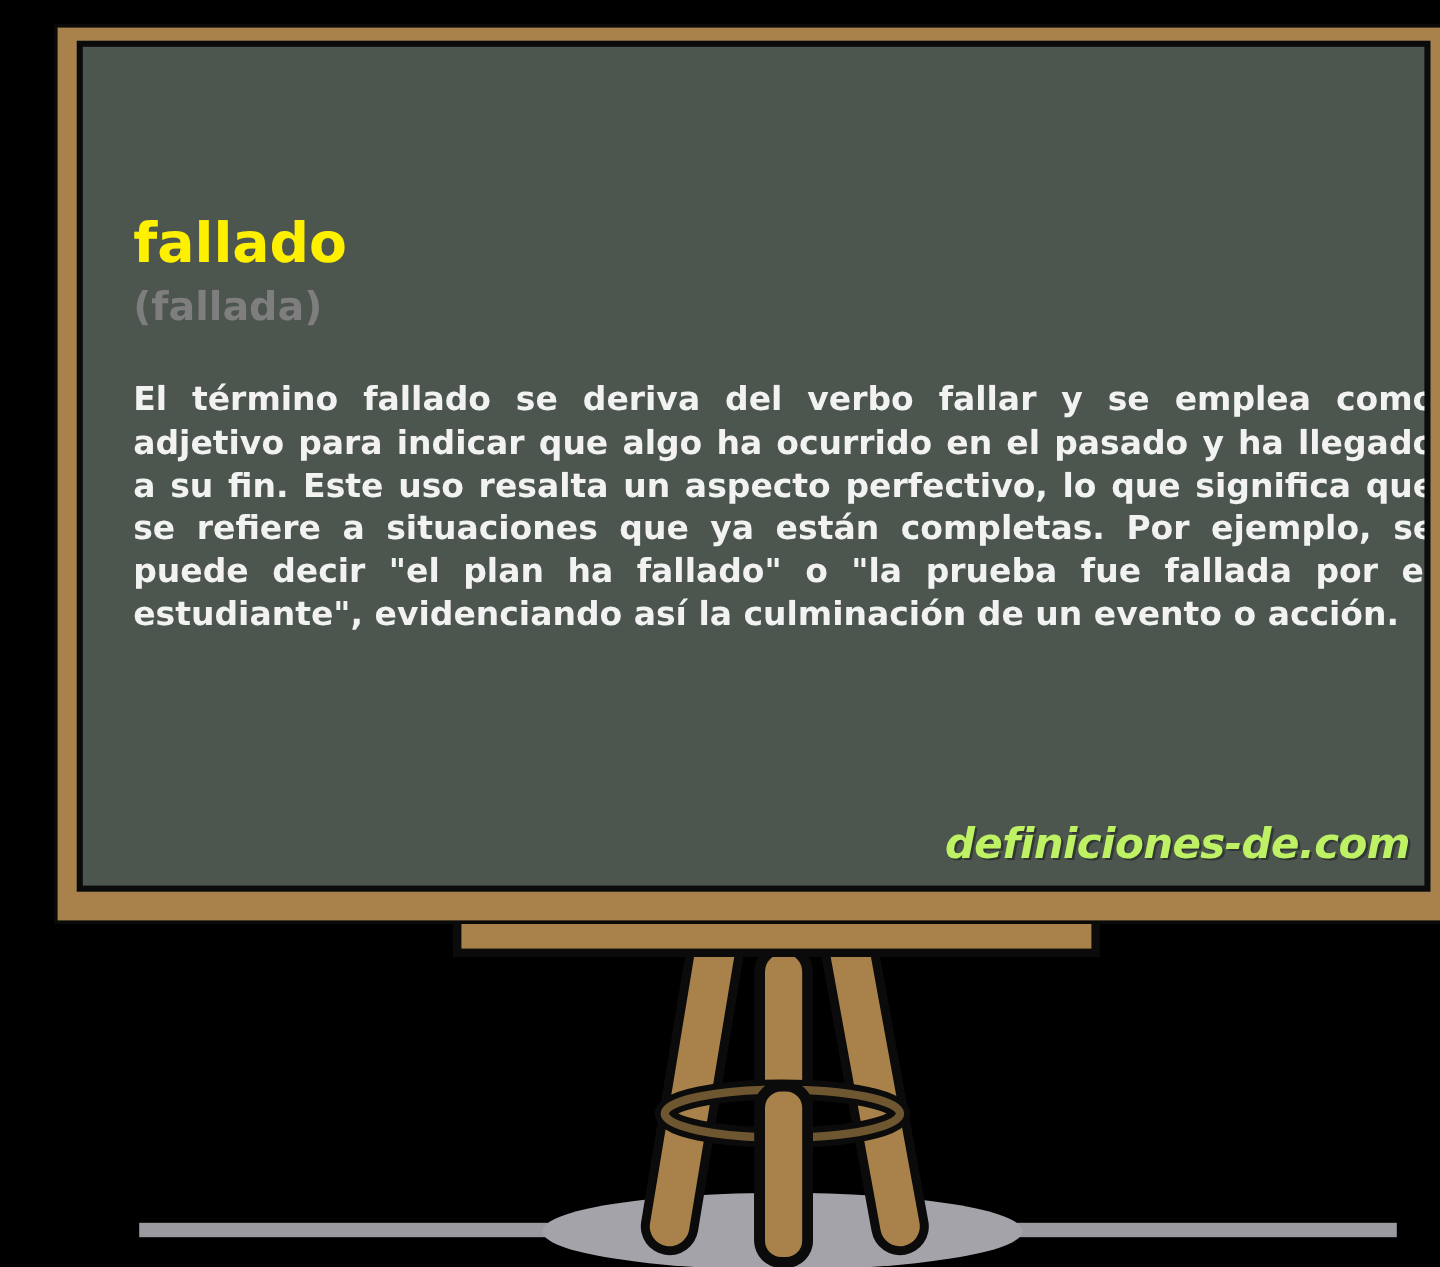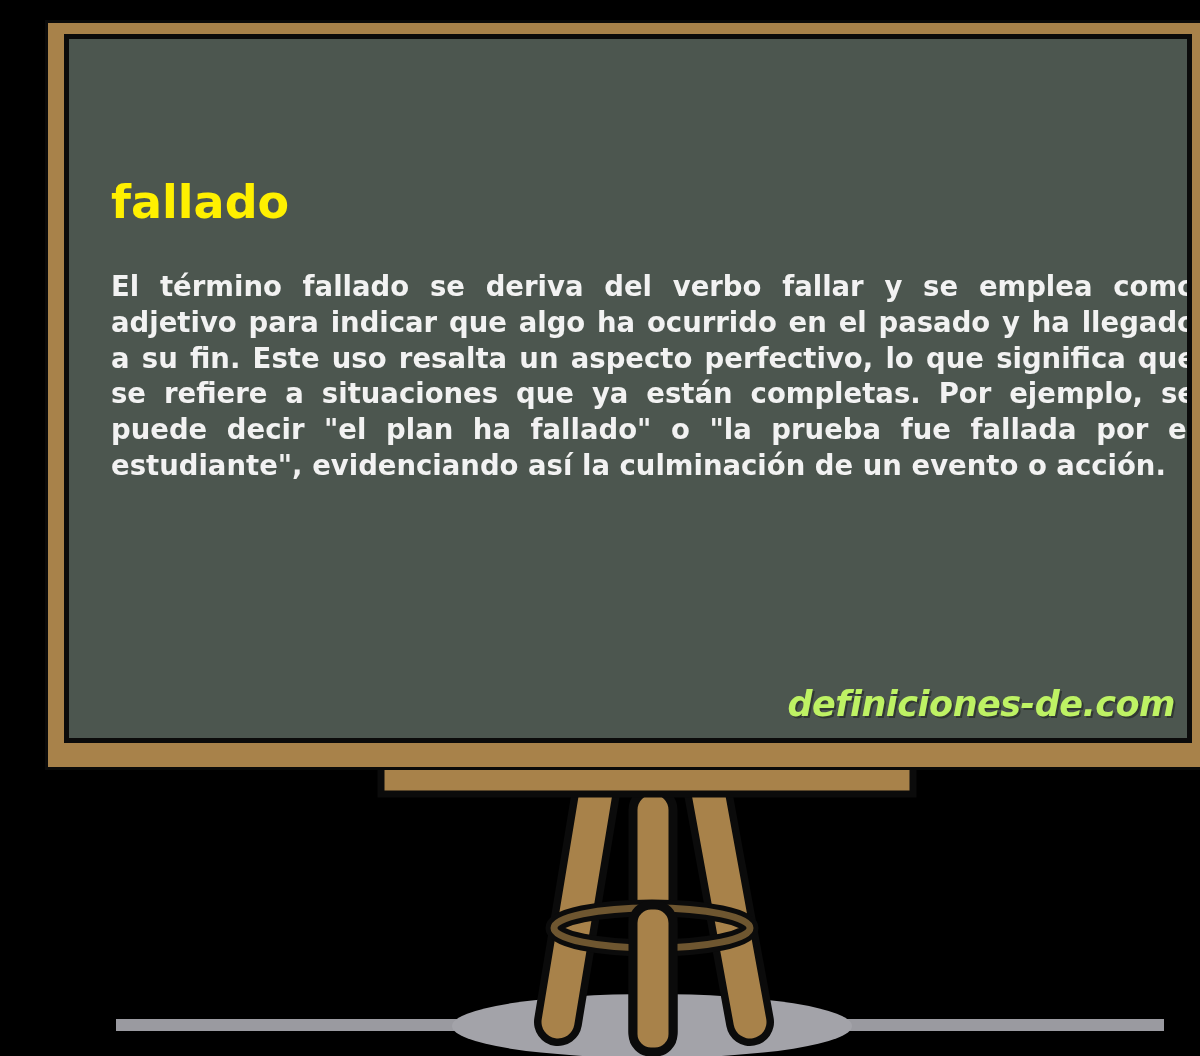--- a/index.html
+++ b/index.html
@@ -146,20 +146,21 @@
       <rect x="353" y="758" width="532" height="36" fill="#A8824A" stroke="#0b0b0b" stroke-width="7"></rect>
     </g>
 
   </svg>
 
   <div id="board-frame">
     <div id="board-inner">
 
       <div id="board-content">
         <h1 id="term-title">fallado</h1>
+        <div id="term-variant">(fallada)</div>
         <p id="definition-text">El término fallado se deriva del verbo fallar y se emplea como adjetivo para indicar que algo ha ocurrido en el pasado y ha llegado a su fin. Este uso resalta un aspecto perfectivo, lo que significa que se refiere a situaciones que ya están completas. Por ejemplo, se puede decir "el plan ha fallado" o "la prueba fue fallada por el estudiante", evidenciando así la culminación de un evento o acción.</p>
       </div>
 
       <div id="watermark">definiciones-de.com</div>
 
     </div>
   </div>
 
 </div>
 

